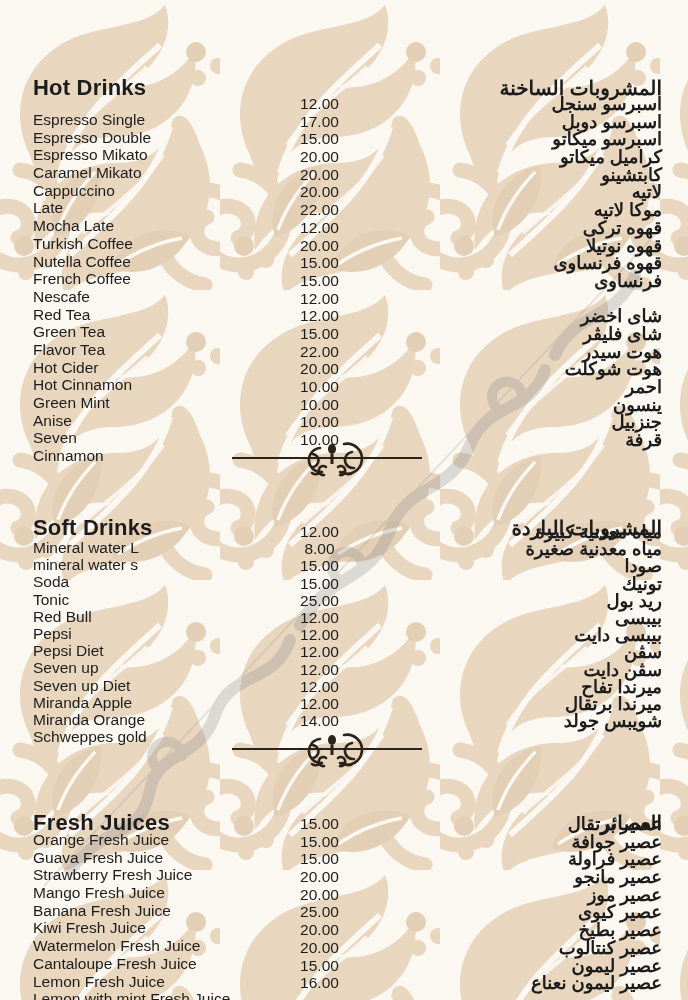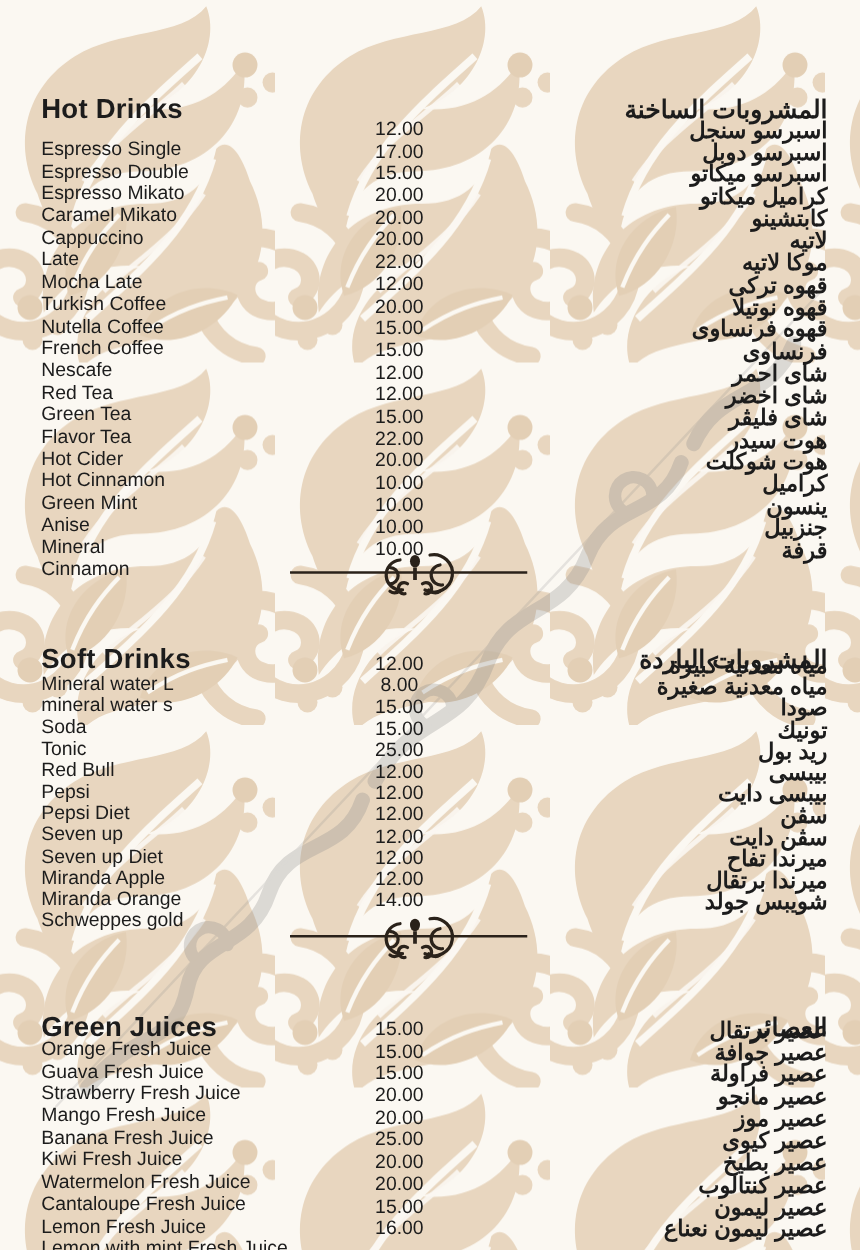--- a/index.html
+++ b/index.html
@@ -145,21 +145,20 @@
     <span class="ar">قهوه فرنساوى</span>
   </div>
           <div class="row">
     <span class="en">Nescafe</span>
     <span class="price">15.00</span>
     <span class="ar">فرنساوى</span>
   </div>
           <div class="row">
     <span class="en">Red Tea</span>
     <span class="price">12.00</span>
-    <span class="ar">شاى احمر</span>
   </div>
           <div class="row">
     <span class="en">Green Tea</span>
     <span class="price">12.00</span>
     <span class="ar">شاى اخضر</span>
   </div>
           <div class="row">
     <span class="en">Flavor Tea</span>
     <span class="price">15.00</span>
     <span class="ar">شاى فليڤر</span>
@@ -170,29 +169,29 @@
     <span class="ar">هوت سيدر</span>
   </div>
           <div class="row">
     <span class="en">Hot Cinnamon</span>
     <span class="price">20.00</span>
     <span class="ar">هوت شوكلت</span>
   </div>
           <div class="row">
     <span class="en">Green Mint</span>
     <span class="price">10.00</span>
-    <span class="ar">كراميل</span>
+    <span class="ar">احمر</span>
   </div>
           <div class="row">
     <span class="en">Anise</span>
     <span class="price">10.00</span>
     <span class="ar">ينسون</span>
   </div>
           <div class="row">
-    <span class="en">Mineral</span>
+    <span class="en">Seven</span>
     <span class="price">10.00</span>
     <span class="ar">جنزبيل</span>
   </div>
           <div class="row">
     <span class="en">Cinnamon</span>
     <span class="price">10.00</span>
     <span class="ar">قرفة</span>
   </div>
         </div>
     </section>
@@ -297,21 +296,21 @@
           <path d="M89,32 q-5,4 -9,1"></path>
           <path d="M111,32 q5,4 9,1"></path>
         </g>
         <ellipse cx="100" cy="9" rx="4" ry="5" fill="#2a221a"></ellipse>
         <path d="M100,14 v10" stroke="#2a221a" stroke-width="3"></path>
       </svg>
     </div>
 
     <section class="sec sec3">
       <div class="sec-head">
-        <h2 class="en">Green Juices</h2>
+        <h2 class="en">Fresh Juices</h2>
         <h2 class="ar">العصائر</h2>
       </div>
       <div class="rows">
           <div class="row">
     <span class="en">Orange Fresh Juice</span>
     <span class="price">15.00</span>
     <span class="ar">عصير برتقال</span>
   </div>
           <div class="row">
     <span class="en">Guava Fresh Juice</span>

